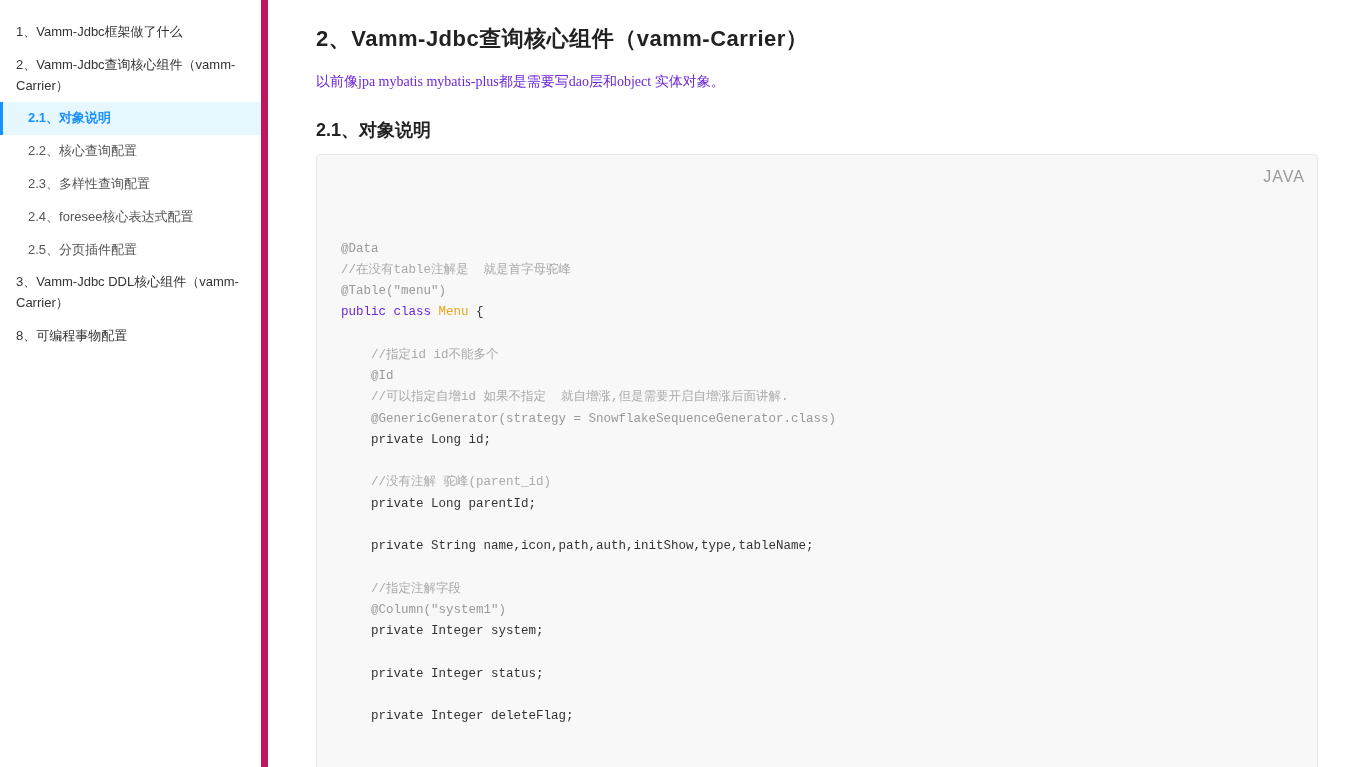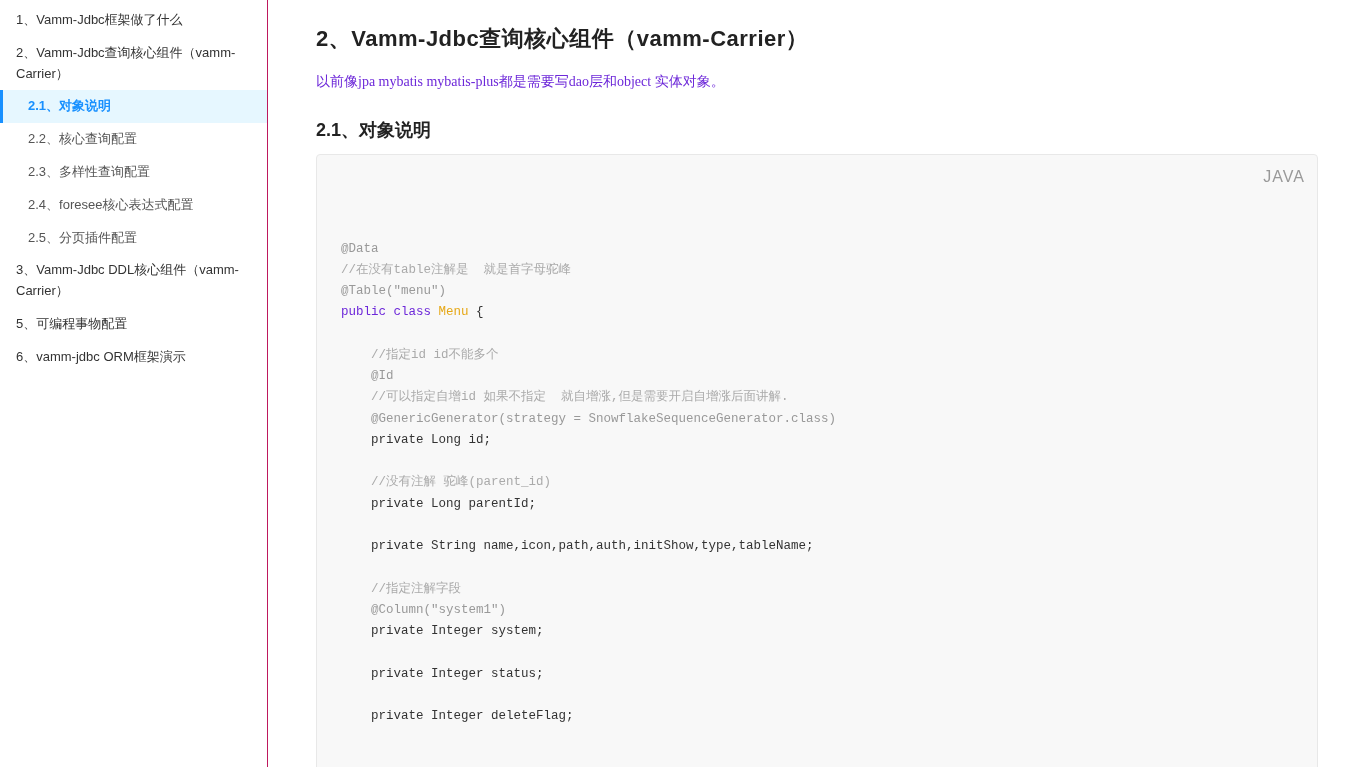--- a/index.html
+++ b/index.html
@@ -10,22 +10,22 @@
       background: #fff;
       display: flex;
       height: 767px;
       overflow: hidden;
     }
     
     #sidebar {
       width: 268px;
       min-width: 268px;
       background: #fff;
-      border-right: 1px solid #be185d;
-      padding: 4px 0;
+      border-right: 7px solid #be185d;
+      padding: 16px 0;
       overflow-y: auto;
       height: 100%;
     }
     .sidebar-item {
       padding: 6px 16px;
       cursor: pointer;
       font-size: 13px;
       color: #555;
       line-height: 1.6;
     }
@@ -114,22 +114,21 @@
 <nav id="sidebar">
 
 <div class="sidebar-item level1">1、Vamm-Jdbc框架做了什么</div>
     <div class="sidebar-item level1">2、Vamm-Jdbc查询核心组件（vamm-Carrier）</div>
     <div class="sidebar-item level2 active active-bar">2.1、对象说明</div>
     <div class="sidebar-item level2">2.2、核心查询配置</div>
     <div class="sidebar-item level2">2.3、多样性查询配置</div>
     <div class="sidebar-item level2">2.4、foresee核心表达式配置</div>
     <div class="sidebar-item level2">2.5、分页插件配置</div>
     <div class="sidebar-item level1">3、Vamm-Jdbc DDL核心组件（vamm-Carrier）</div>
-    <div class="sidebar-item level1">5、可编程事物配置</div>
-    <div class="sidebar-item level1">6、vamm-jdbc ORM框架演示</div>
+    <div class="sidebar-item level1">8、可编程事物配置</div>
   </nav>
 
 <main id="main">
   <h1 class="page-title">2、Vamm-Jdbc查询核心组件（vamm-Carrier）</h1>
   <p class="intro-text">以前像jpa mybatis mybatis-plus都是需要写dao层和object 实体对象。</p>
 
   <h2 class="section-title">2.1、对象说明</h2>
 
   <div class="code-block">
     <span class="code-lang-tag">JAVA</span>

